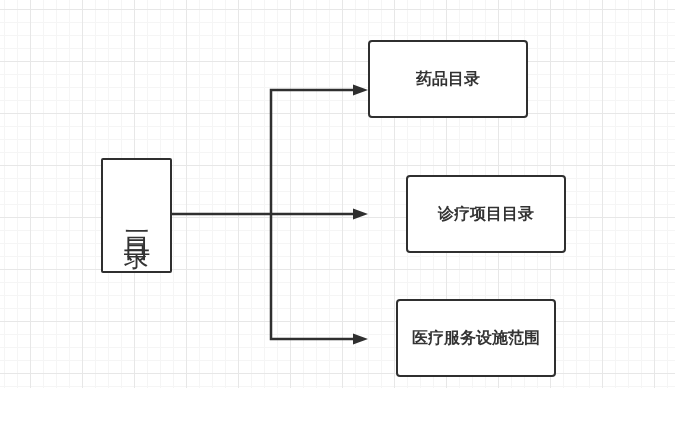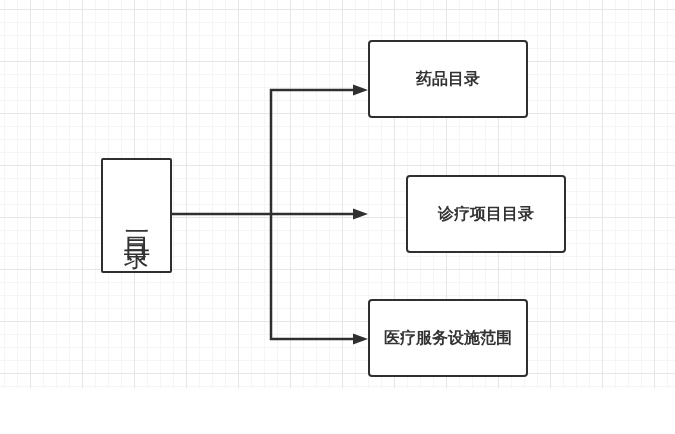--- a/index.html
+++ b/index.html
@@ -72,21 +72,21 @@
   }
 
   .node.child {
     left: 368px;
     width: 160px; height: 78px;
     border-radius: 4px;
     border-width: 2.5px;
   }
   .node.child-0 { top: 40px; }
   .node.child-1 { top: 175px; margin-left: 38px; }
-  .node.child-2 { top: 299px; }
+  .node.child-2 { top: 299px; margin-left: 28px; }
   .child-label {
     font-size: 16px;
     font-weight: 700;
     white-space: nowrap;
   }
 </style>
 </head>
 <body>
 
 <div class="stage">

